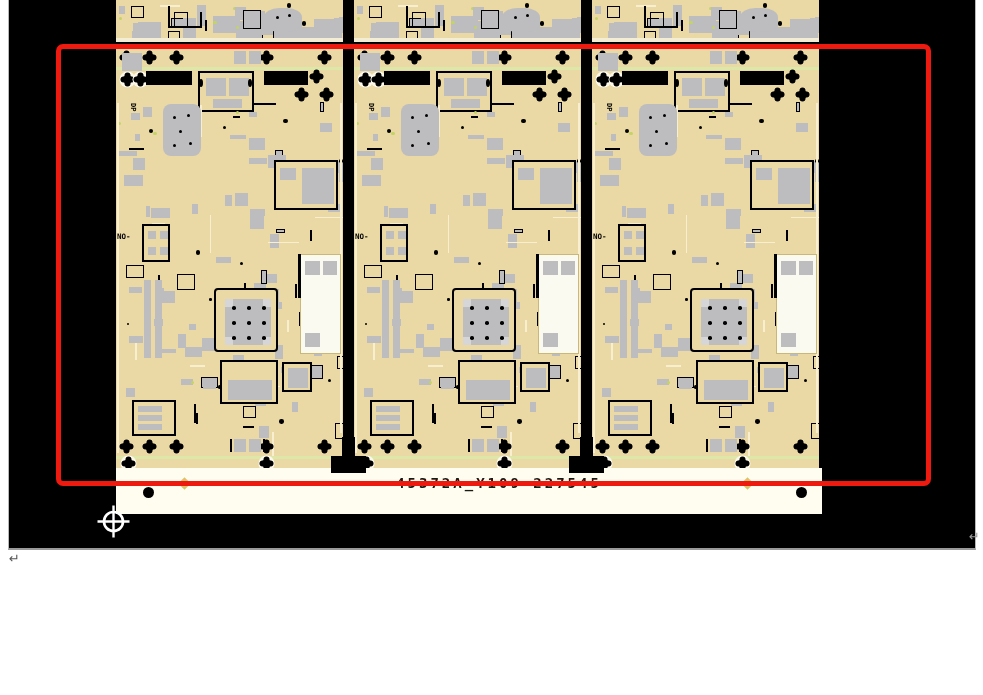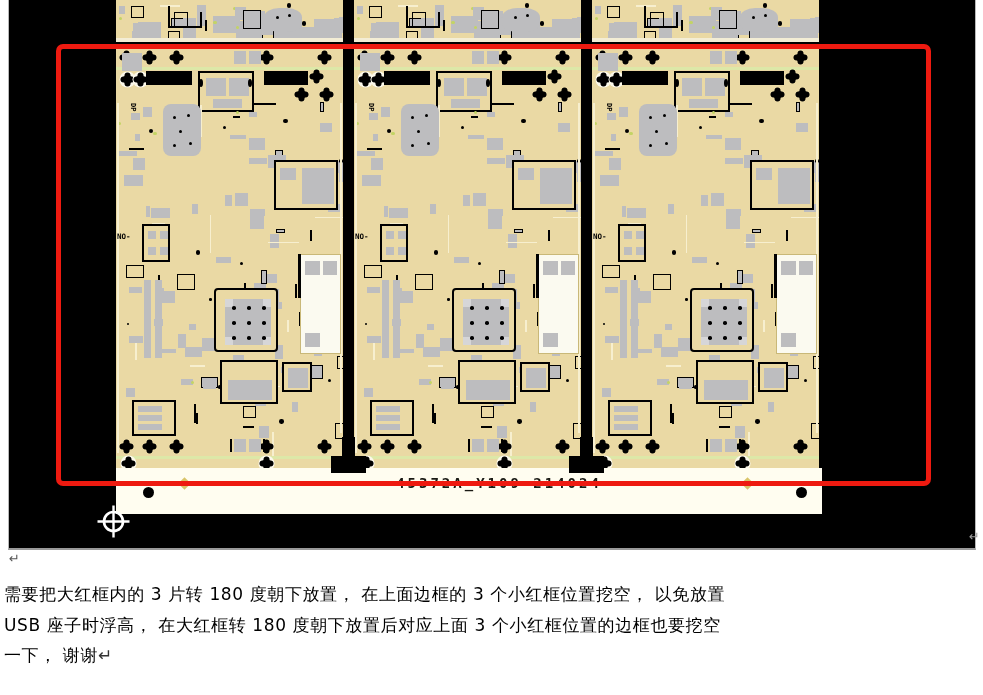--- a/index.html
+++ b/index.html
@@ -25,21 +25,21 @@
   .inline-mark{color:#333;}
 </style>
 </head>
 <body>
 
 <div class="page">
 
   <div id="panel" style="background: rgb(0, 0, 0);">
 
     <div class="rail" style="background: rgb(255, 253, 240);">
-      <div class="rail-label">45372A_Y109-214024</div>
+      <div class="rail-label">45372A_Y109-227545</div>
     </div>
     <div class="red-frame" style="border-color: rgb(238, 26, 16);"></div>
     <div class="crosshair">
       <svg width="37" height="37" viewBox="0 0 37 37">
         <circle cx="18.5" cy="18.5" r="9.5" fill="none" stroke="#ffffff" stroke-width="2.6"></circle>
         <line x1="18.5" y1="2.5" x2="18.5" y2="34.5" stroke="#ffffff" stroke-width="2.4"></line>
         <line x1="2.5" y1="18.5" x2="34.5" y2="18.5" stroke="#ffffff" stroke-width="2.4"></line>
       </svg>
     </div>
   <div style="left: 107px; top: 0px; width: 227px; height: 42px; background: rgb(234, 217, 164); overflow: hidden;">
@@ -856,19 +856,14 @@
       <div style="left: 133.5px; top: 486.5px; width: 11px; height: 11px; background: rgb(0, 0, 0); border-radius: 50%; z-index: 7;"></div>
       <div style="left: 786.5px; top: 486.5px; width: 11px; height: 11px; background: rgb(0, 0, 0); border-radius: 50%; z-index: 7;"></div>
       <div style="left: 170.5px; top: 478.5px; width: 9px; height: 9px; background: rgb(217, 196, 105); transform: rotate(45deg); z-index: 7;"></div>
       <div style="left: 733.5px; top: 478.5px; width: 9px; height: 9px; background: rgb(217, 196, 105); transform: rotate(45deg); z-index: 7;"></div>
     </div>
 
   <span class="img-return">↵</span>
 
   <div class="pilcrow">↵</div>
 
-  <div class="instructions">
-    <div class="instr-line">需要把大红框内的 3 片转 180 度朝下放置， 在上面边框的 3 个小红框位置挖空， 以免放置</div>
-    <div class="instr-line">USB 座子时浮高， 在大红框转 180 度朝下放置后对应上面 3 个小红框位置的边框也要挖空</div>
-    <div class="instr-line"><span>一下， 谢谢</span><span class="inline-mark">↵</span></div>
-  </div>
 
 </div>
 
 </body></html>

